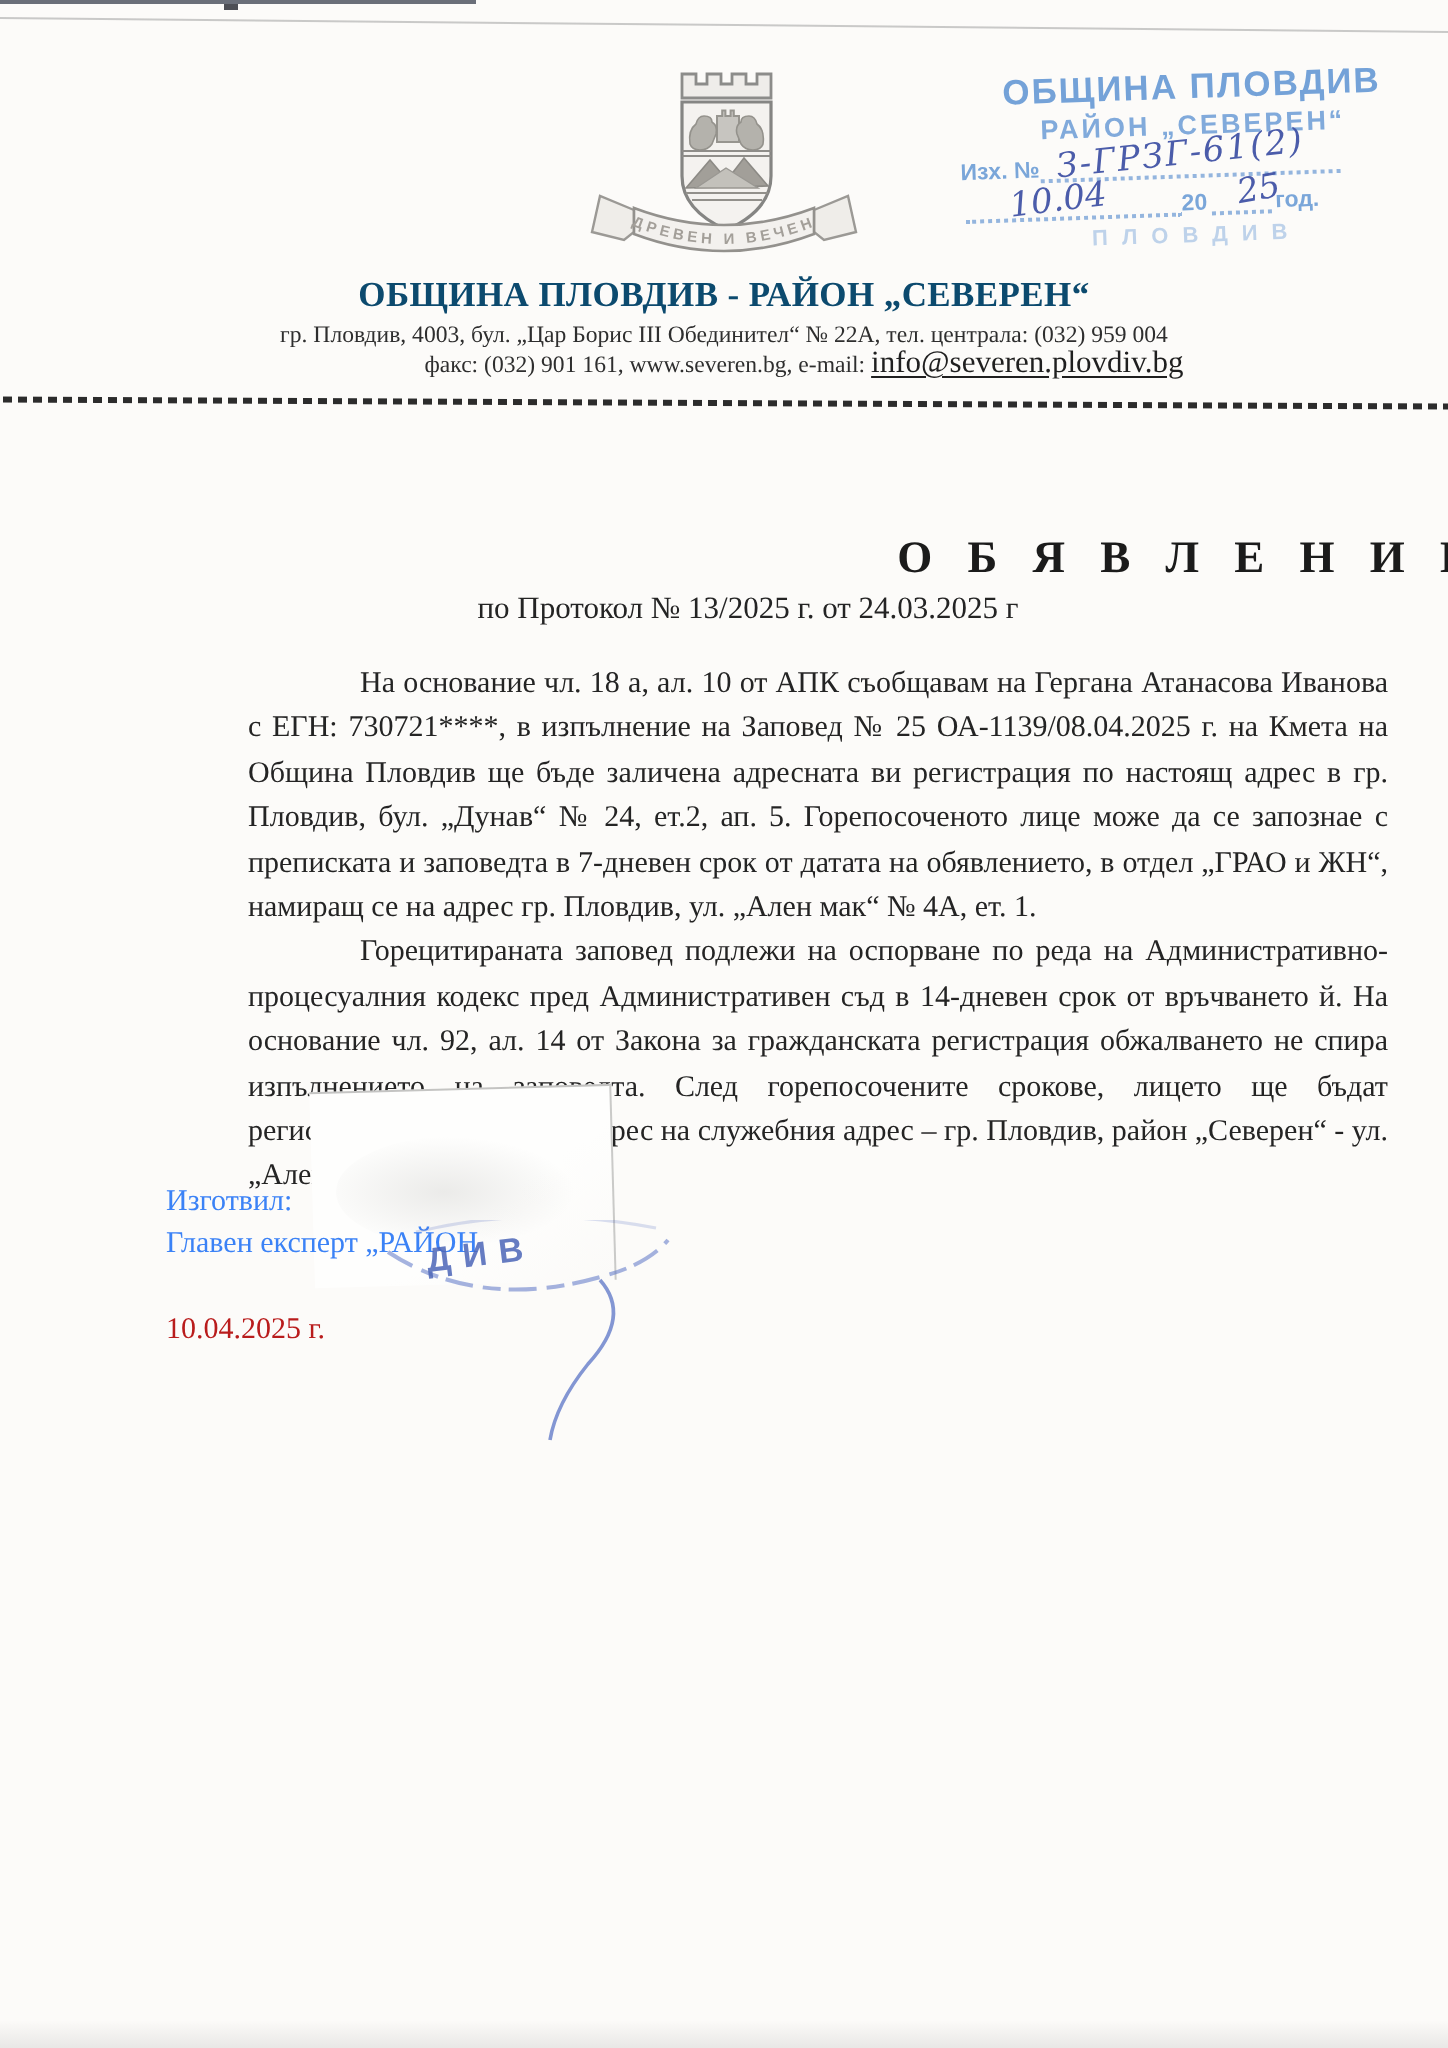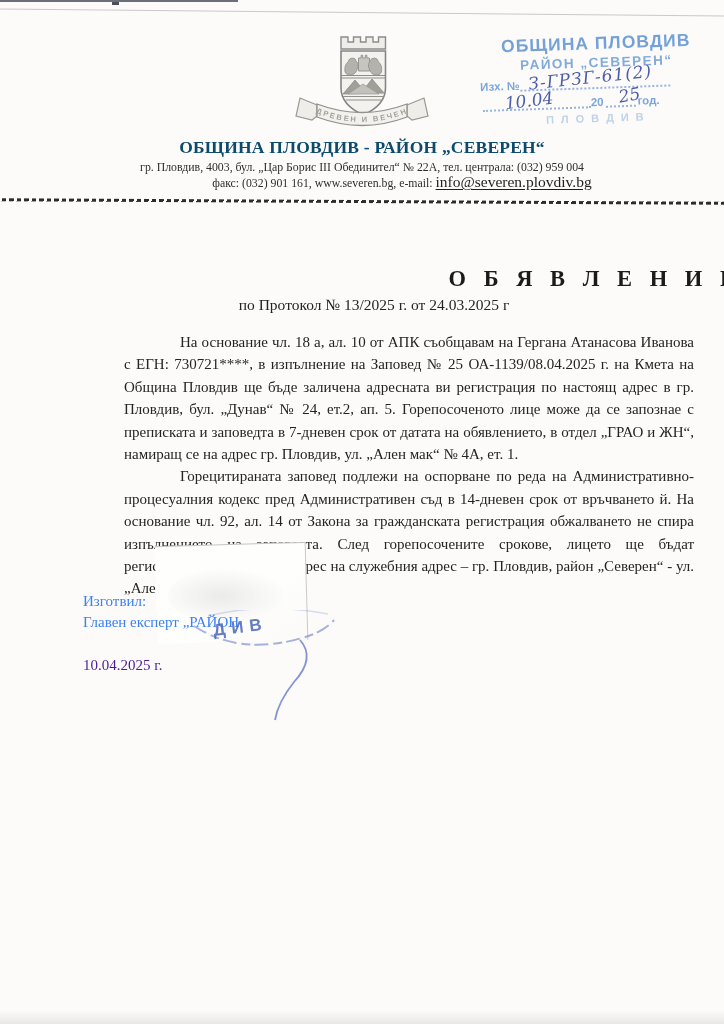--- a/index.html
+++ b/index.html
@@ -51,21 +51,21 @@
   
   .whiteout{position:absolute;left:156px;top:544px;width:150px;height:97px;transform:rotate(-1.6deg);
             background:linear-gradient(145deg,#fefefd 60%,#fbfaf8);
             border-top:1px solid rgba(150,150,148,.55);border-right:1px solid rgba(150,150,148,.5);}
   .smudge{position:absolute;left:168px;top:568px;width:120px;height:56px;border-radius:50%;
           background:radial-gradient(ellipse at 45% 50%,rgba(120,118,112,.14),rgba(120,118,112,0) 70%);}
 
   
   .sig{position:absolute;left:83px;top:591px;font-size:15px;color:#3b82f6;line-height:21px;}
   .sig div{white-space:nowrap;}
-  .sig-date{position:absolute;left:83px;top:657px;font-size:15px;color:#4c1d95;}
+  .sig-date{position:absolute;left:83px;top:657px;font-size:15px;color:#b91c1c;}
 
   
   .round-stamp{position:absolute;left:180px;top:610px;width:170px;height:115px;pointer-events:none;}
 </style>
 </head>
 <body>
 
 <div class="paper">
 
   <div class="top-dark-strip"></div>

